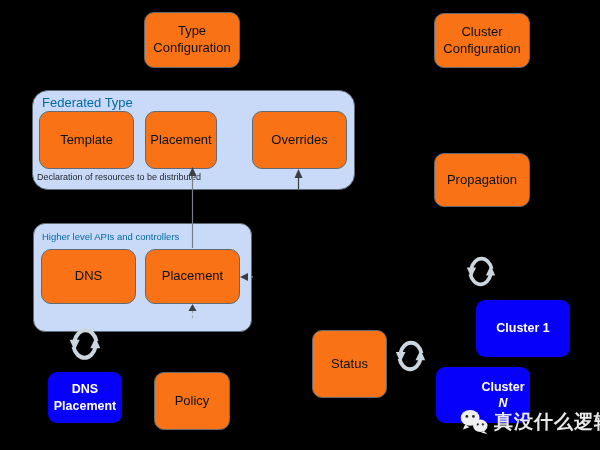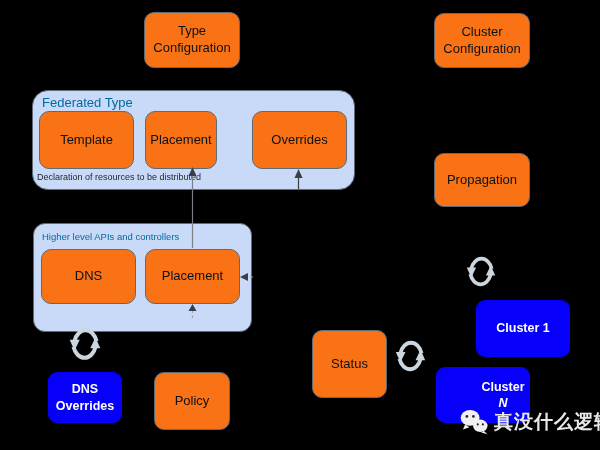--- a/index.html
+++ b/index.html
@@ -75,21 +75,21 @@
   <div class="box" style="left:434px;top:153px;width:96px;height:54px;">Propagation</div>
 
   <div class="box" style="left:312px;top:330px;width:75px;height:68px;">Status</div>
 
   <div class="box blue" style="left:436px;top:300px;width:94px;height:57px;border-radius:9px;margin-left:40px;">Cluster 1</div>
 
   <div class="box blue" style="left:436px;top:367px;width:94px;height:56px;border-radius:9px;padding-left:44px;">
     <span><span>Cluster </span><i>N</i></span>
   </div>
 
-  <div class="box blue" style="left:48px;top:372px;width:74px;height:51px;border-radius:9px;">DNS Overrides</div>
+  <div class="box blue" style="left:48px;top:372px;width:74px;height:51px;border-radius:9px;">DNS Placement</div>
 
   <div class="box" style="left:154px;top:372px;width:76px;height:58px;">Policy</div>
 
   <svg class="sync" style="left:67px;top:322px;" width="36" height="44" viewBox="0 0 36 46">
     <use href="#sync-glyph"></use>
   </svg>
   <svg class="sync" style="left:465px;top:249px;" width="32" height="45" viewBox="0 0 36 46">
     <use href="#sync-glyph"></use>
   </svg>
   <svg class="sync" style="left:394px;top:333px;" width="33" height="46" viewBox="0 0 36 46">

